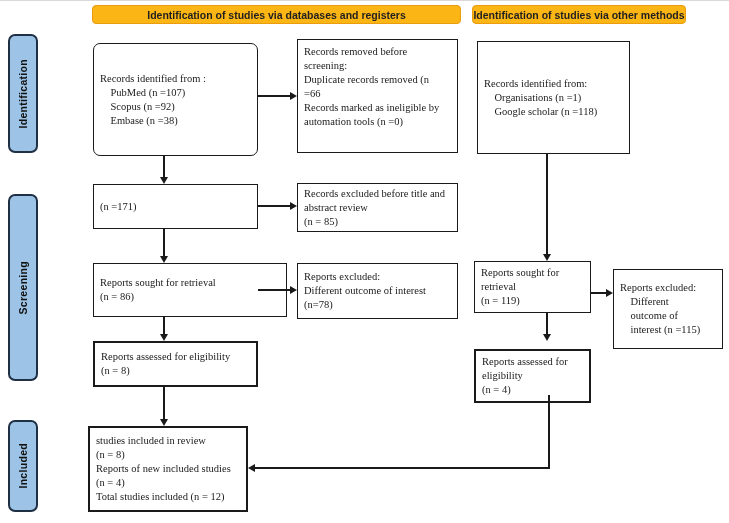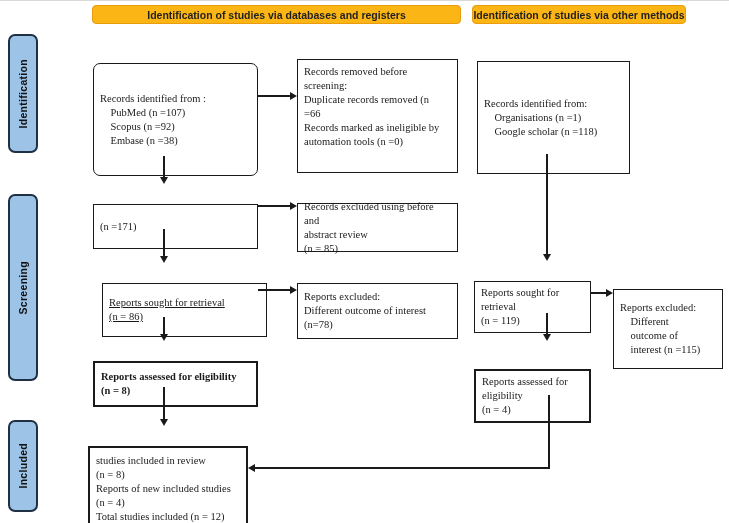--- a/index.html
+++ b/index.html
@@ -20,21 +20,20 @@
     background:var(--stage-bg,#9DC3E6);border:2px solid var(--stage-border,#1F3044);
     border-radius:7px;font-family:"Liberation Sans",sans-serif;font-weight:bold;
     font-size:10.5px;color:#111;box-sizing:border-box;
   }
   .stage span{writing-mode:vertical-rl;transform:rotate(180deg);letter-spacing:.3px;}
   .box{
     position:absolute;background:#fff;border:1.2px solid var(--box-border,#1a1a1a);
     box-sizing:border-box;font-size:10.5px;line-height:14px;
     display:flex;flex-direction:column;justify-content:center;
     padding:3px 6px;
-    margin-top:20px;
   }
   .box.thick{border-width:2px;}
   .box.top{justify-content:flex-start;padding-top:5px;}
   .box div{white-space:pre-wrap;}
   .vline,.hline{position:absolute;background:var(--line,#1a1a1a);}
   .vline{width:1.5px;}
   .hline{height:1.5px;}
   .head-down{position:absolute;width:0;height:0;border-left:4px solid transparent;border-right:4px solid transparent;border-top:7px solid var(--line,#1a1a1a);}
   .head-right{position:absolute;width:0;height:0;border-top:4px solid transparent;border-bottom:4px solid transparent;border-left:7px solid var(--line,#1a1a1a);}
   .head-left{position:absolute;width:0;height:0;border-top:4px solid transparent;border-bottom:4px solid transparent;border-right:7px solid var(--line,#1a1a1a);}
@@ -59,46 +58,46 @@
 
   <div class="box" style="left:93px;top:42px;width:165px;height:113px;border-radius:7px;">
       <div>Records identified from :</div>
       <div>    PubMed (n =107)</div>
       <div>    Scopus (n =92)</div>
       <div>    Embase (n =38)</div>
     </div>
   <div class="box" style="left:93px;top:183px;width:165px;height:45px;">
       <div>(n =171)</div>
     </div>
-  <div class="box" style="left:102px;top:262px;width:165px;height:54px;text-decoration:underline;">
+  <div class="box" style="left:93px;top:262px;width:194px;height:54px;">
       <div>Reports sought for retrieval</div>
       <div>(n = 86)</div>
     </div>
-  <div class="box thick" style="left:93px;top:340px;width:165px;height:46px;font-weight:bold;">
+  <div class="box thick" style="left:93px;top:340px;width:165px;height:46px;">
       <div>Reports assessed for eligibility</div>
       <div>(n = 8)</div>
     </div>
   <div class="box thick" style="left:88px;top:425px;width:160px;height:86px;">
       <div>studies included in review</div>
       <div>(n = 8)</div>
       <div>Reports of new included studies</div>
       <div>(n = 4)</div>
       <div>Total studies included (n = 12)</div>
     </div>
 
   <div class="box top" style="left:297px;top:38px;width:161px;height:114px;">
       <div>Records removed before</div>
       <div>screening:</div>
       <div>Duplicate records removed (n</div>
       <div>=66</div>
       <div>Records marked as ineligible by</div>
       <div>automation tools (n =0)</div>
     </div>
   <div class="box" style="left:297px;top:182px;width:161px;height:49px;">
-      <div>Records excluded using before and</div>
+      <div>Records excluded before title and</div>
       <div>abstract review</div>
       <div>(n = 85)</div>
     </div>
   <div class="box" style="left:297px;top:262px;width:161px;height:56px;">
       <div>Reports excluded:</div>
       <div>Different outcome of interest</div>
       <div>(n=78)</div>
     </div>
 
   <div class="box" style="left:477px;top:40px;width:153px;height:113px;">

